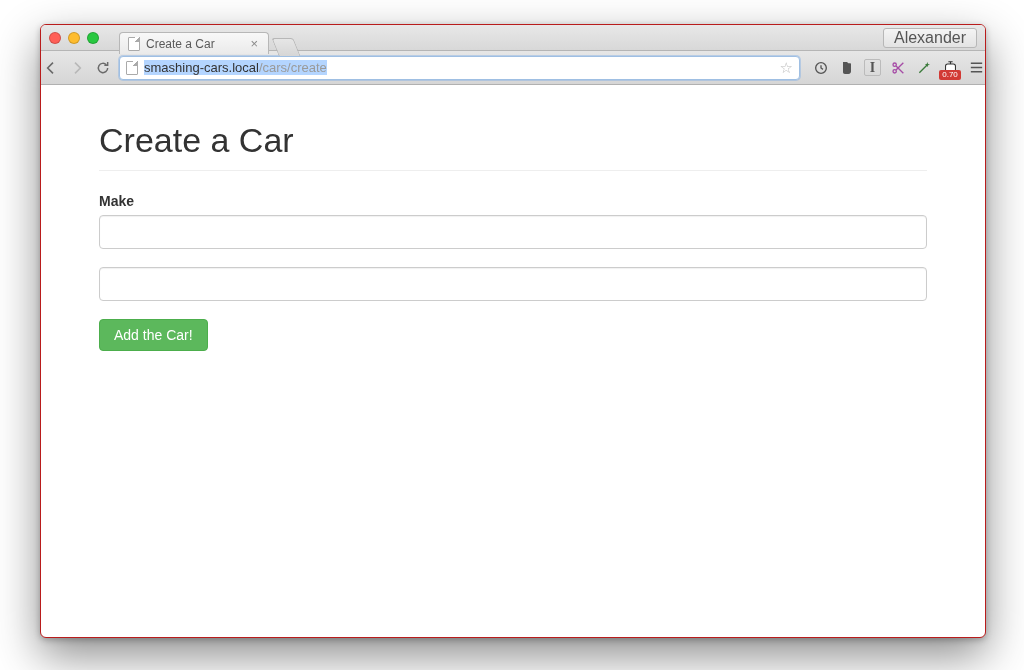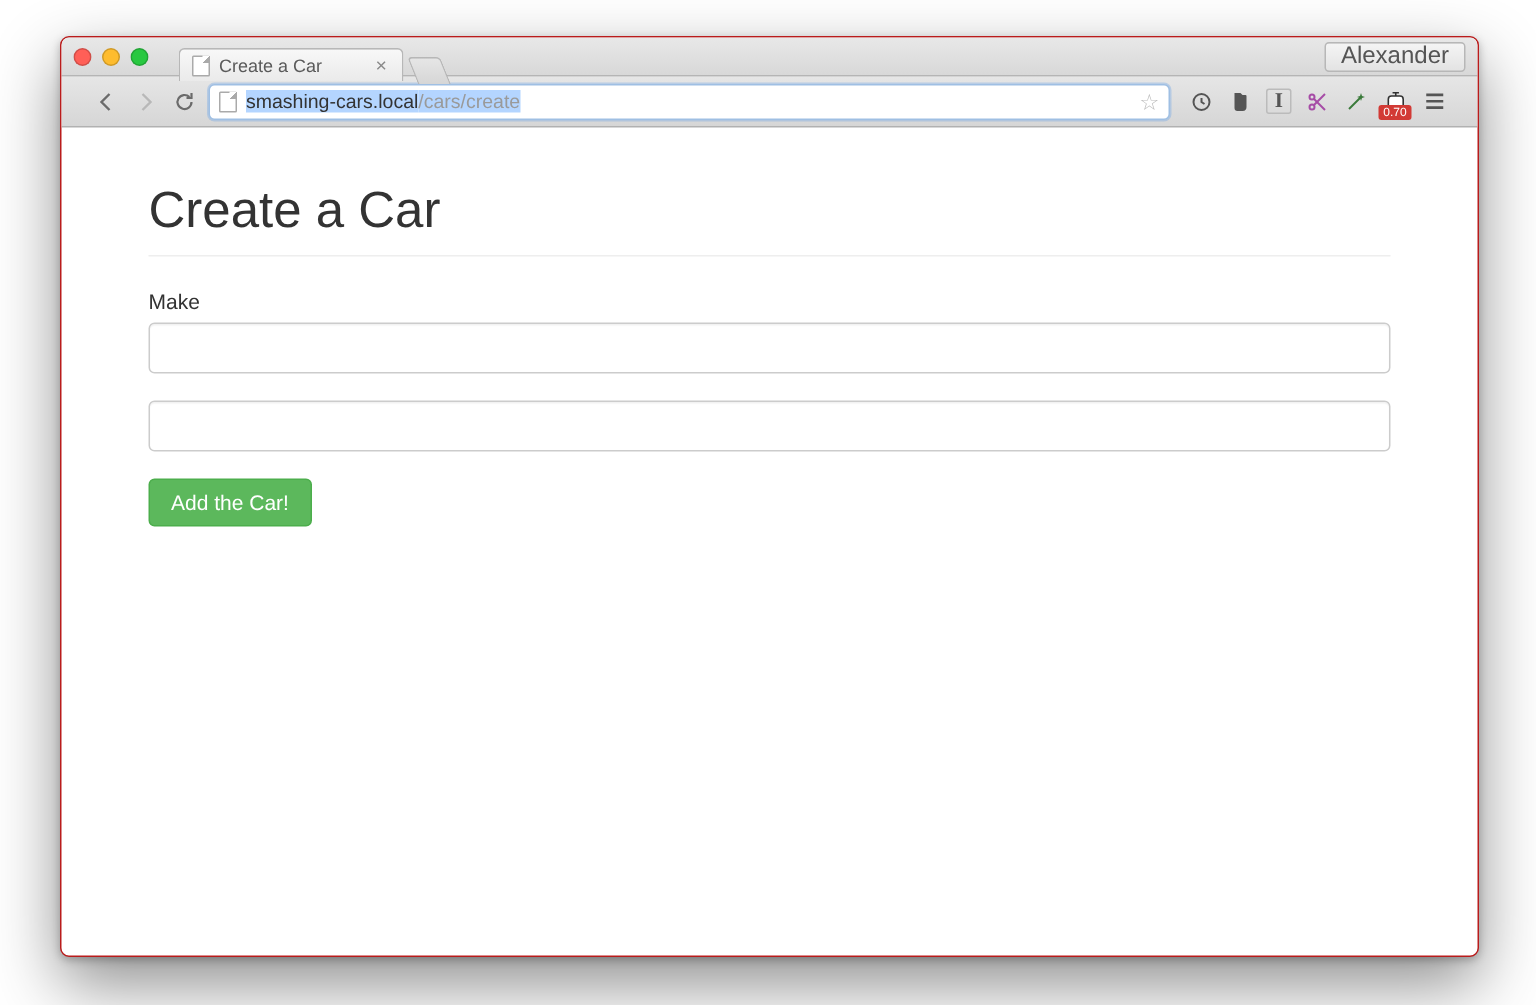--- a/index.html
+++ b/index.html
@@ -62,21 +62,21 @@
     background:linear-gradient(#f4f4f4,#e3e3e3);
     border:1px solid #b7b7b7; border-radius:3px;
     height:20px; display:flex; align-items:center;
   }
   
   .toolbar {
     height:34px;
     background: linear-gradient(#e6e6e6,#d6d6d6);
     border-bottom:1px solid #b1b1b1;
     display:flex; align-items:center;
-    padding:0 20px; gap:6px;
+    padding:0 0; gap:6px;
   }
   .nav-btn { width:20px; height:20px; display:flex; align-items:center; justify-content:center; color:#6b6b6b; cursor:pointer;}
   .nav-btn.disabled { color:#b8b8b8; cursor:default;}
   .nav-btn svg{width:16px;height:16px;}
   .urlbar {
     flex:1; height:24px;
     background:#fff;
     border:1px solid #9fbfe3;
     border-radius:4px;
     display:flex; align-items:center;
@@ -94,21 +94,21 @@
   .ext.badge { position:relative; }
   .ext.badge .b { position:absolute; bottom:-3px; left:-2px; right:-2px; height:10px; background:#d23a35; color:#fff; font-size:8px; border-radius:2px; display:flex; align-items:center; justify-content:center; padding:0 2px;}
   
   .page { padding: 36px 58px; }
   h1.page-title {
     font-size:34px; font-weight:500; color:#333;
     margin-bottom:10px;
   }
   hr.rule { border:none; border-top:1px solid #eee; margin-bottom:22px;}
   .form-group { margin-bottom:18px; }
-  .form-group label { display:block; font-weight:400; font-size:14px; color:#333; margin-bottom:6px;}
+  .form-group label { display:block; font-weight:700; font-size:14px; color:#333; margin-bottom:6px;}
   .form-control {
     width:100%; height:34px;
     border:1px solid #ccc; border-radius:4px;
     box-shadow: inset 0 1px 1px rgba(0,0,0,.06);
     padding:6px 12px; font-size:14px; color:#555;
     background:#fff;
   }
   .btn-success {
     display:inline-block;
     background:#5cb85c;

